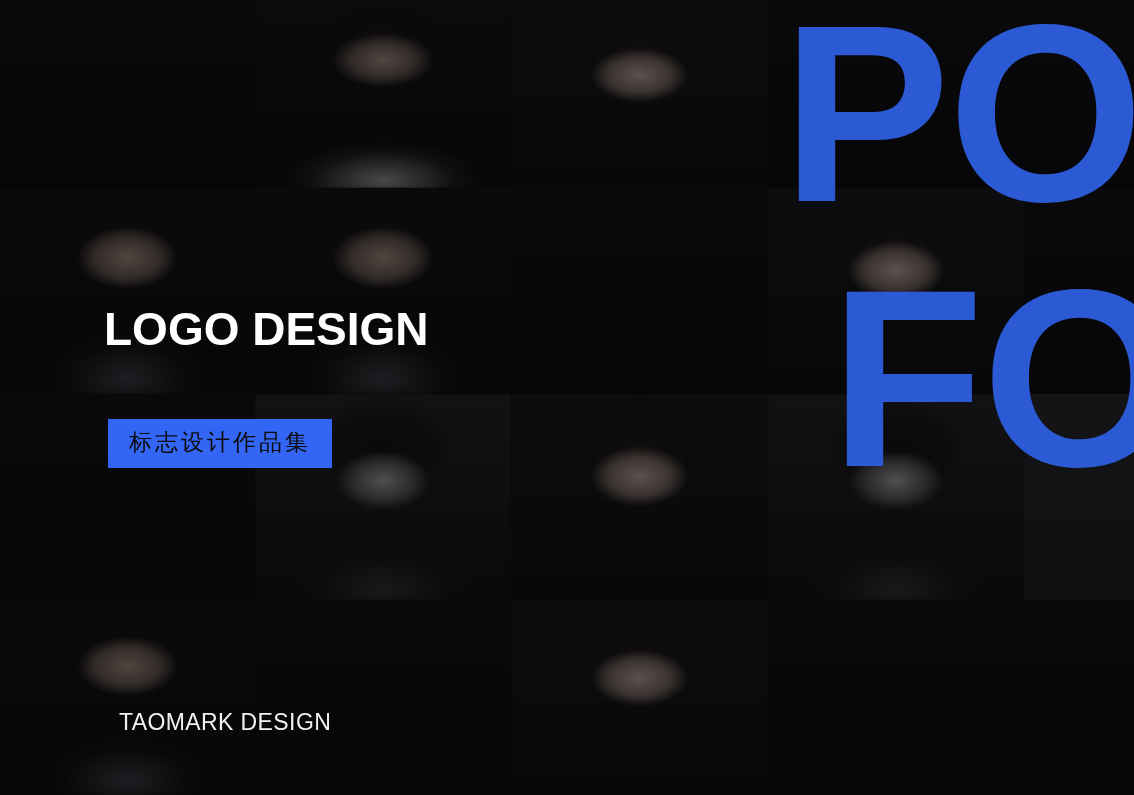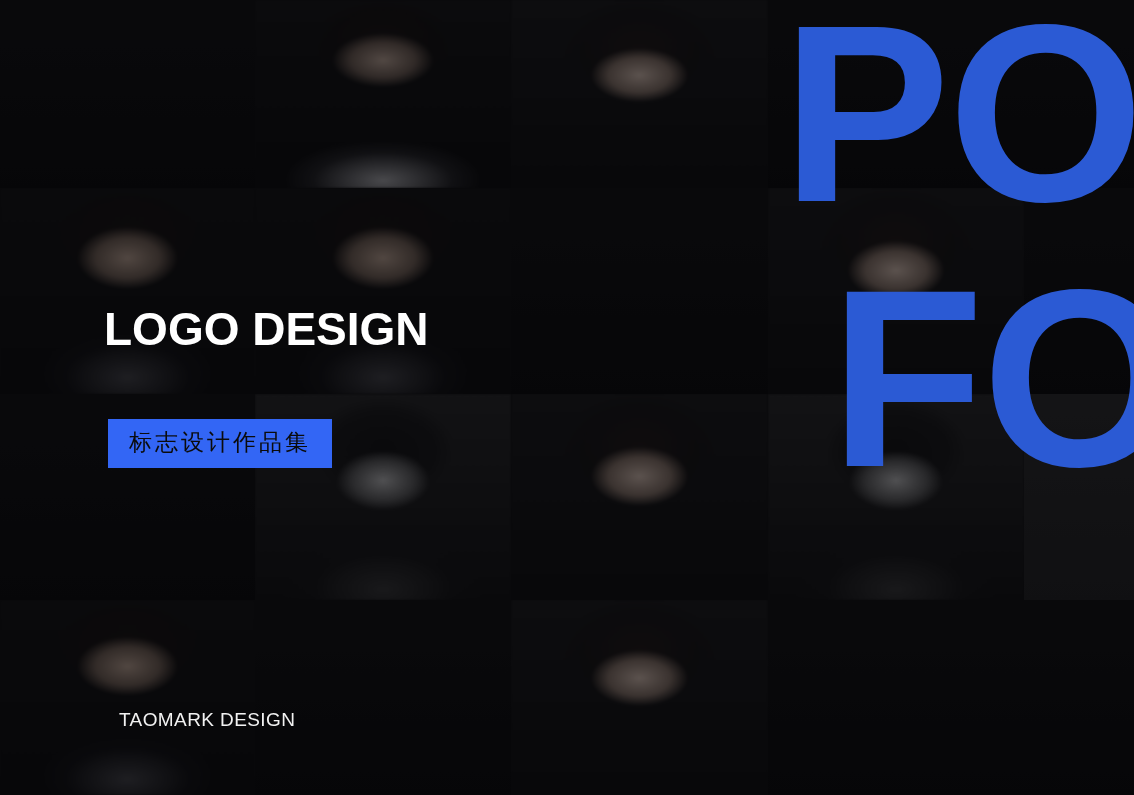--- a/index.html
+++ b/index.html
@@ -119,21 +119,21 @@
     color:#0b0b0b;
     font-size:23px;
     letter-spacing:3px;
     line-height:1;
     white-space:nowrap;
   }
   #brand{
     position:absolute;
     left:119px;top:709px;
     color:#f2f2f2;
-    font-size:19px;
+    font-size:23px;
     letter-spacing:0.4px;
     white-space:nowrap;
   }
 </style>
 </head>
 <body>
 
 <div id="poster" style="background: rgb(12, 12, 12);">
 
   <div id="mosaic">

